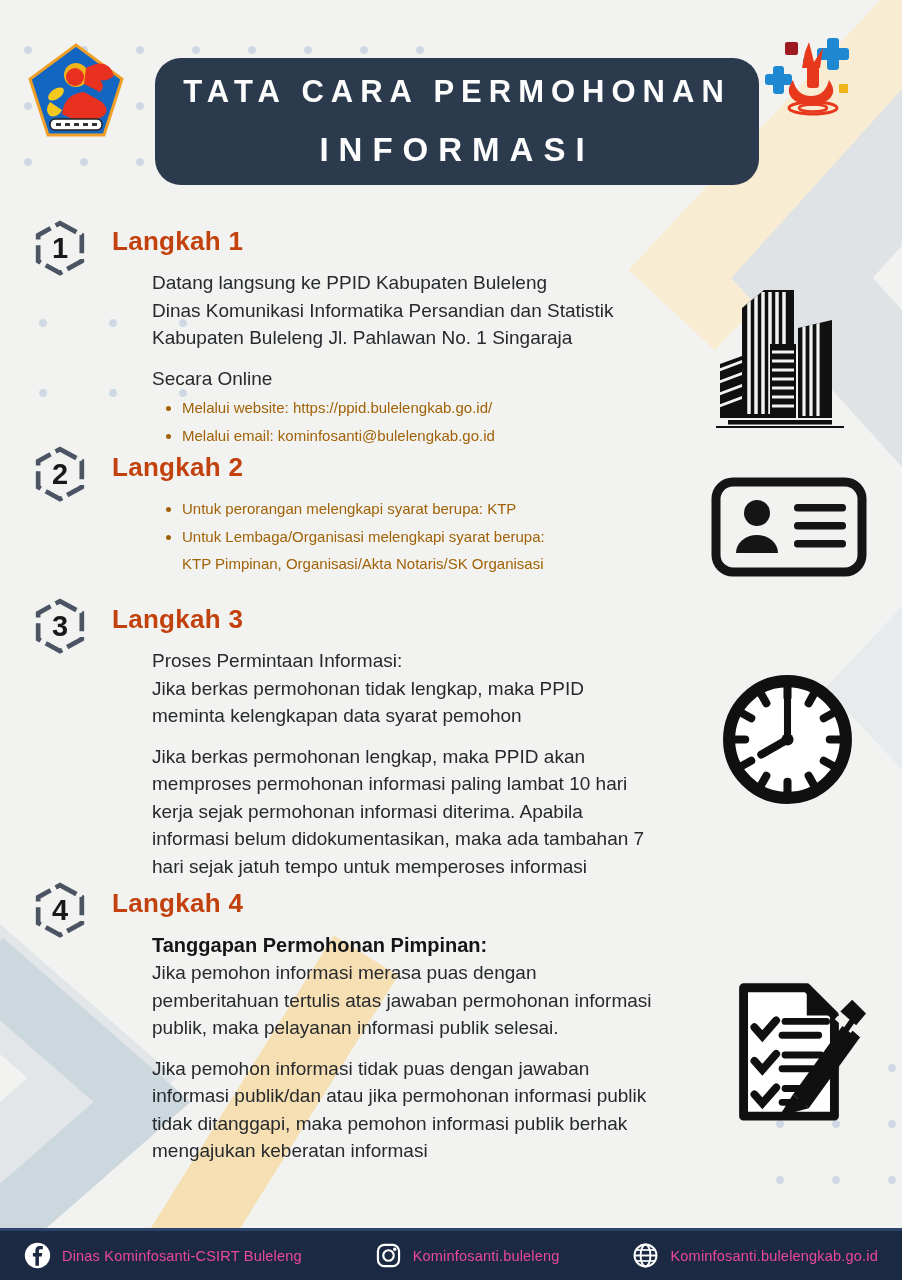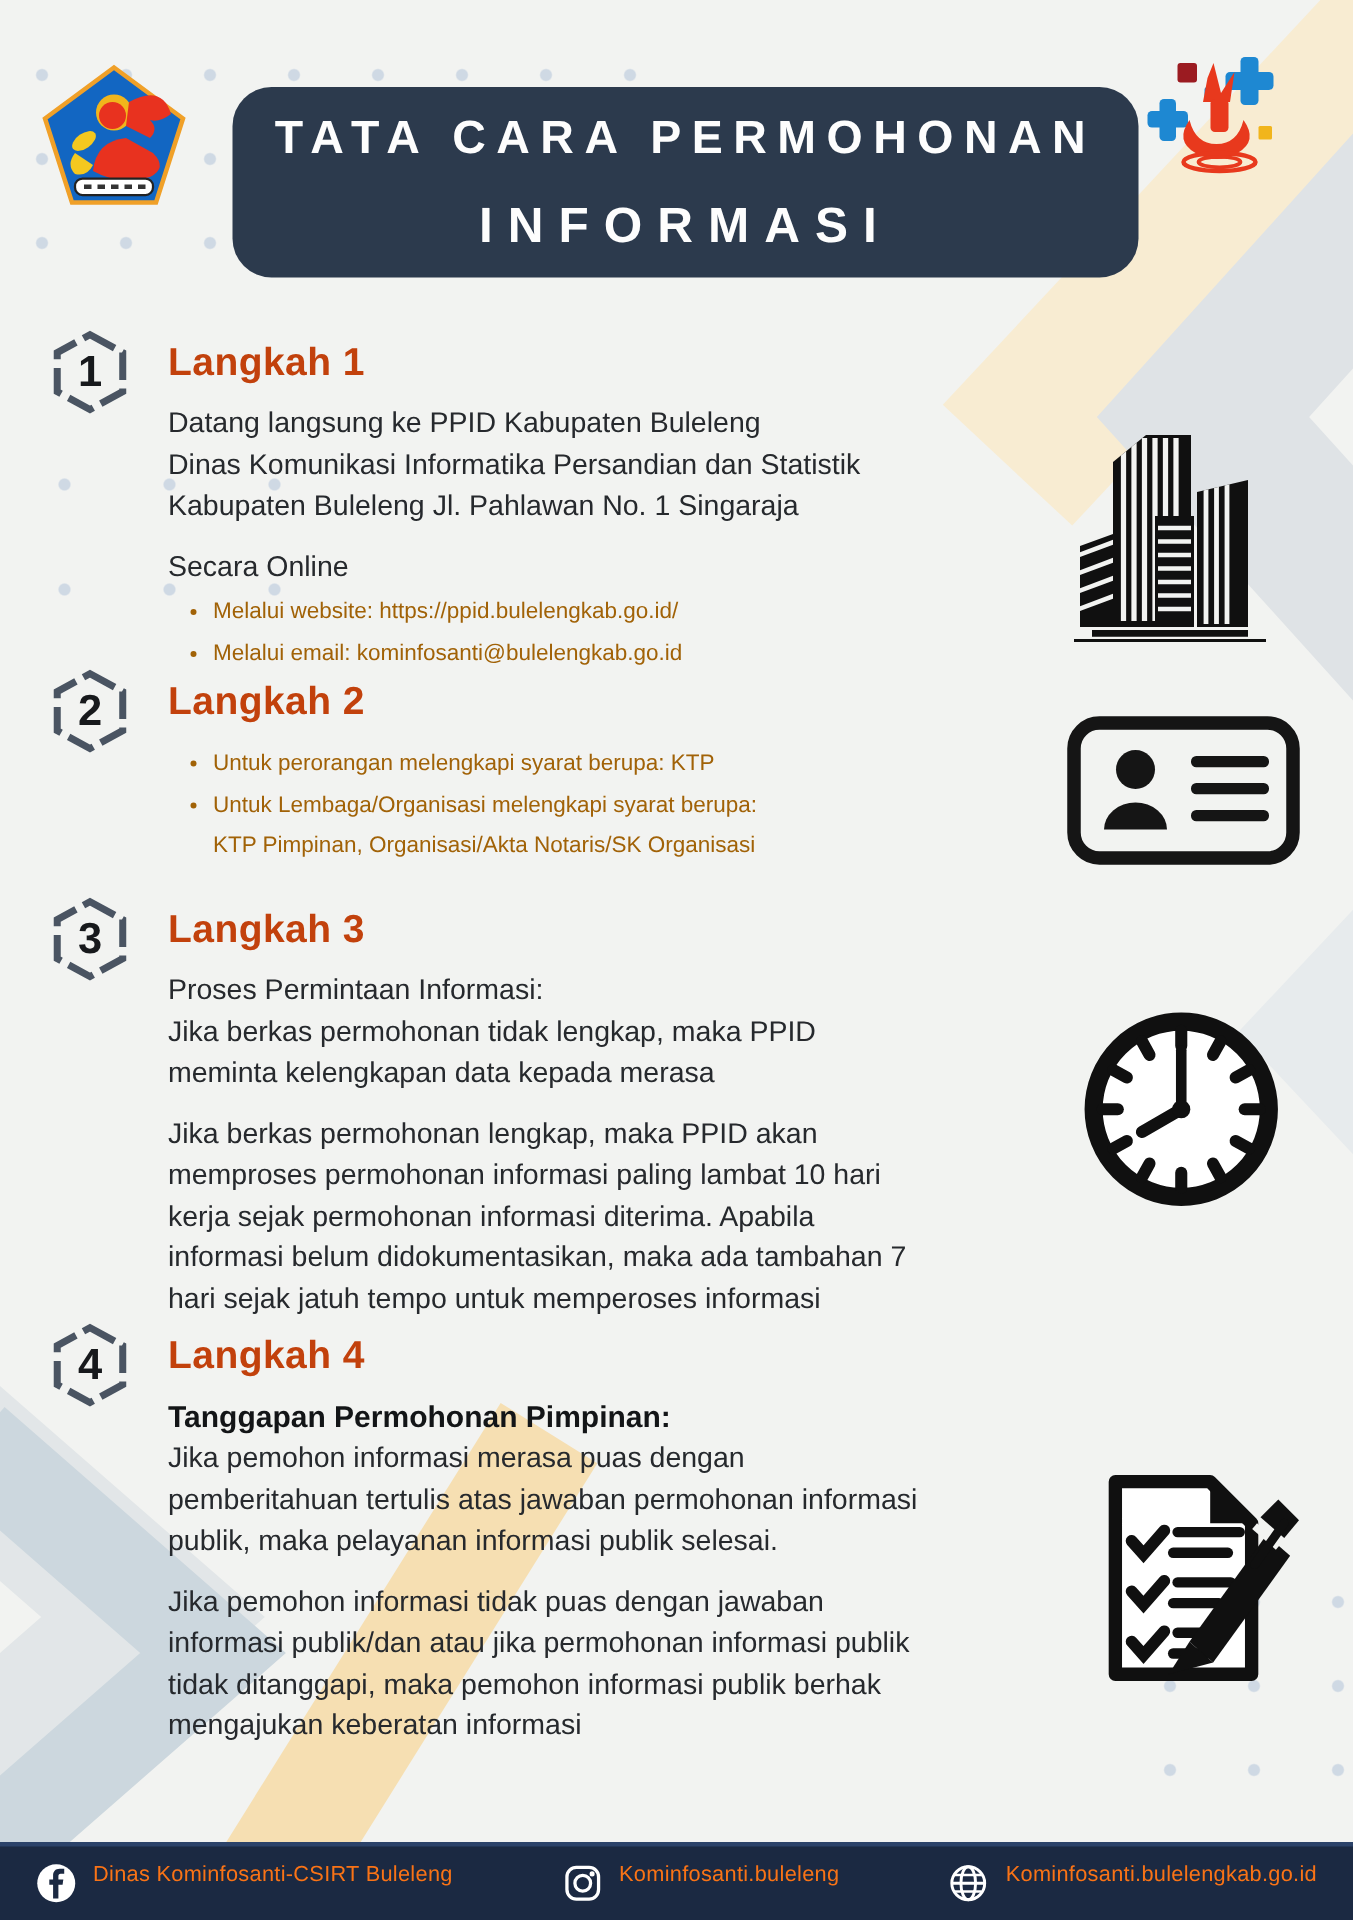--- a/index.html
+++ b/index.html
@@ -35,33 +35,33 @@
   
   .step{position:absolute;left:34px;width:680px;z-index:2;}
   .badge{position:absolute;left:0;top:-6px;width:52px;height:58px;}
   .badge svg{position:absolute;inset:0;}
   .badge .num{position:absolute;inset:0;display:flex;align-items:center;justify-content:center;
               font-size:29px;font-weight:800;color:#17191c;padding-bottom:2px;}
   .content{margin-left:78px;width:604px;}
   .content h2{margin:0 0 12px 0;font-size:26px;font-weight:800;color:#c2410c;letter-spacing:.3px;}
   .line{font-size:19px;line-height:27.5px;color:#26292d;}
   .bold-line{font-size:20px;line-height:28px;font-weight:700;color:#131517;}
-  .para{margin-top:13px;}
+  .para{margin-top:13px;margin-left:40px;}
   .para:first-of-type{margin-top:0;}
   ul.blist{margin:2px 0 0 0;padding-left:30px;}
   ul.blist li{font-size:15px;line-height:27.5px;color:#a16207;}
   
   .ricon{position:absolute;z-index:2;}
   
   .footer{
     position:absolute;left:0;bottom:0;width:902px;height:52px;background:#1b2942;
     border-top:3px solid #2b4269;display:flex;align-items:center;justify-content:space-between;
     padding:0 24px;box-sizing:border-box;z-index:5;
   }
-  .fitem{display:flex;gap:11px;color:#f97316;font-size:14.5px;letter-spacing:.2px;}
+  .fitem{display:flex;align-items:center;gap:11px;color:#ec4899;font-size:14.5px;letter-spacing:.2px;}
 </style>
 </head>
 <body>
 
 <div class="poster">
 
   <div class="layer">
     <div class="band band-cream"></div>
     <div class="band band-yellow"></div>
     <svg class="decor" style="left:0;top:0;width:902px;height:1280px;" viewBox="0 0 902 1280">
@@ -165,21 +165,21 @@
       <svg viewBox="0 0 100 108">
         <polygon points="50,6 92,29 92,79 50,102 8,79 8,29" fill="none" stroke="#4a5462" stroke-width="9" stroke-dasharray="36 11"></polygon>
       </svg>
       <span class="num">3</span>
     </div>
     <div class="content">
       <h2>Langkah 3</h2>
       <div class="para">
         <div class="line">Proses Permintaan Informasi:</div>
         <div class="line">Jika berkas permohonan tidak lengkap, maka PPID</div>
-        <div class="line">meminta kelengkapan data kepada merasa</div>
+        <div class="line">meminta kelengkapan data syarat pemohon</div>
       </div>
       <div class="para">
         <div class="line">Jika berkas permohonan lengkap, maka PPID akan</div>
         <div class="line">memproses permohonan informasi paling lambat 10 hari</div>
         <div class="line">kerja sejak permohonan informasi diterima. Apabila</div>
         <div class="line">informasi belum didokumentasikan, maka ada tambahan 7</div>
         <div class="line">hari sejak jatuh tempo untuk memperoses informasi</div>
       </div>
     </div>
   </section>

